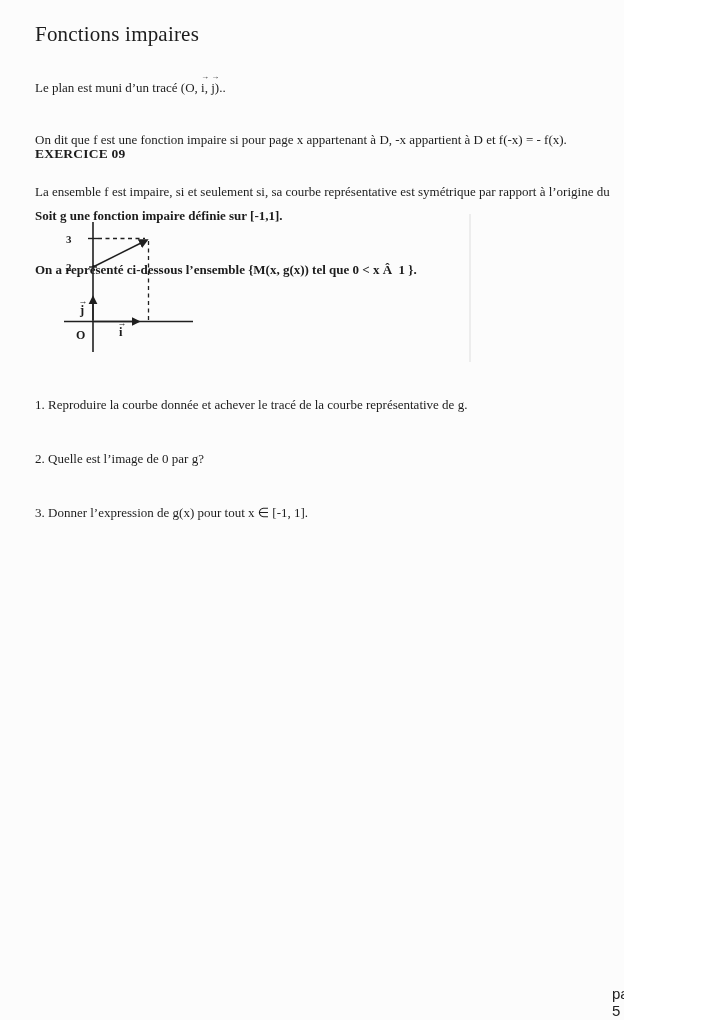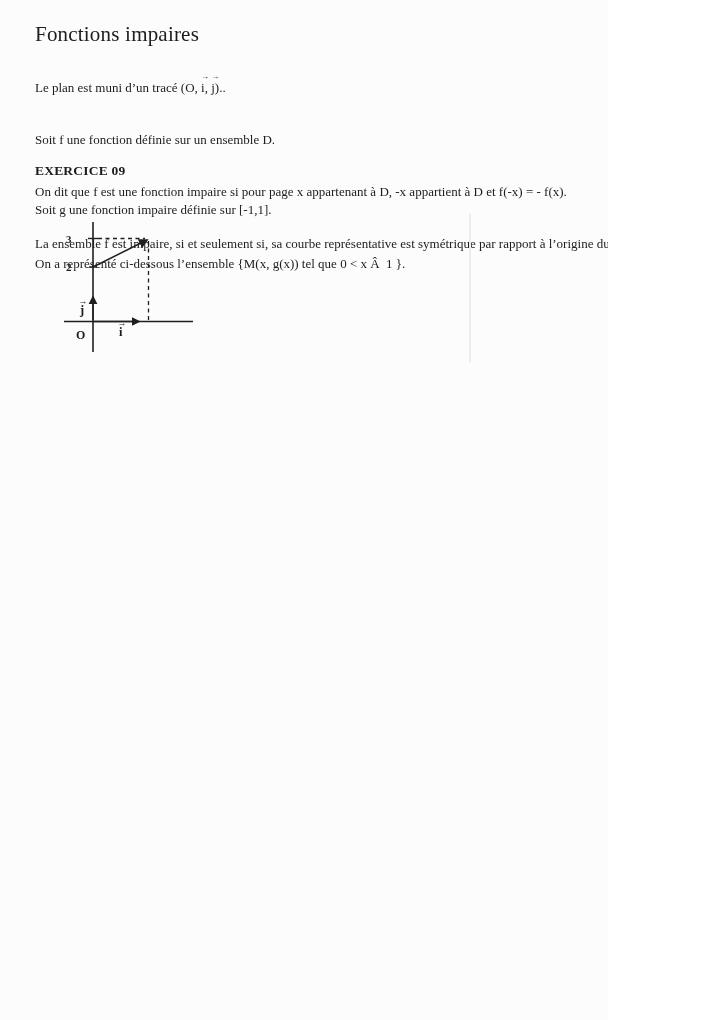--- a/index.html
+++ b/index.html
@@ -4,43 +4,44 @@
 <style>
   html, body { margin: 0; padding: 0; background: #ffffff; }
   .page {
     position: relative;
     width: 608px;
     height: 1020px;
     background: #fcfcfc;
     color: #1c1c1c;
     font-family: "Liberation Serif", serif;
     overflow: hidden;
+    padding-left: 16px;
   }
   .doc-title {
     position: absolute;
     left: 35px;
     top: 22px;
     font-size: 21px;
     font-weight: 400;
     letter-spacing: 0.2px;
   }
   .textblock {
     position: absolute;
     left: 35px;
     font-size: 13px;
     line-height: 17.4px;
     white-space: pre;
   }
   .intro-block { top: 44px; }
-  .exercise-intro-block { top: 165px; line-height: 18px; }
+  .exercise-intro-block { top: 171px; line-height: 18px; font-weight: bold; }
   .questions-block { top: 360px; line-height: 18px; }
   .exercise-heading {
     position: absolute;
     left: 35px;
-    top: 163px;
+    top: 146px;
     font-size: 13.5px;
     font-weight: 700;
     letter-spacing: 0.2px;
   }
   .vec {
     position: relative;
     display: inline-block;
   }
   .vec-arrow {
     position: absolute;
@@ -87,21 +88,20 @@
 </style>
 </head>
 <body>
 
 <div class="page">
 
   <div class="doc-title">Fonctions impaires</div>
 
   <div class="textblock intro-block">
     <div><span>Le plan est muni d’un tracé (O, </span><span class="vec"><span>i</span><span class="vec-arrow">→</span></span><span>, </span><span class="vec"><span>j</span><span class="vec-arrow">→</span></span><span>)..</span></div>
-    <div>Soit f une fonction définie sur un ensemble D.</div>
     <div>On dit que f est une fonction impaire si pour page x appartenant à D, -x appartient à D et f(-x) = - f(x).</div>
     <div>La ensemble f est impaire, si et seulement si, sa courbe représentative est symétrique par rapport à l’origine du</div>
   </div>
 
   <div class="exercise-heading">EXERCICE 09</div>
 
   <div class="textblock exercise-intro-block">
     <div>Soit g une fonction impaire définie sur [-1,1].</div>
     <div>On a représenté ci-dessous l’ensemble {M(x, g(x)) tel que 0 &lt; x Â  1 }.</div>
   </div>
@@ -133,16 +133,21 @@
 
     <text class="veclabel" x="64" y="122">i</text>
     <text class="vecarrowglyph" x="62.5" y="112">→</text>
 
     <text class="veclabel" x="25" y="100">j</text>
     <text class="vecarrowglyph" x="23.5" y="90">→</text>
   </svg>
 
   <div class="scan-artifact"></div>
 
+  <div class="textblock questions-block">
+    <div>1. Reproduire la courbe donnée et achever le tracé de la courbe représentative de g.</div>
+    <div>2. Quelle est l’image de 0 par g?</div>
+    <div>3. Donner l’expression de g(x) pour tout x ∈ [-1, 1].</div>
+  </div>
 
   <div class="page-number">page 5</div>
 
 </div>
 
 </body></html>

